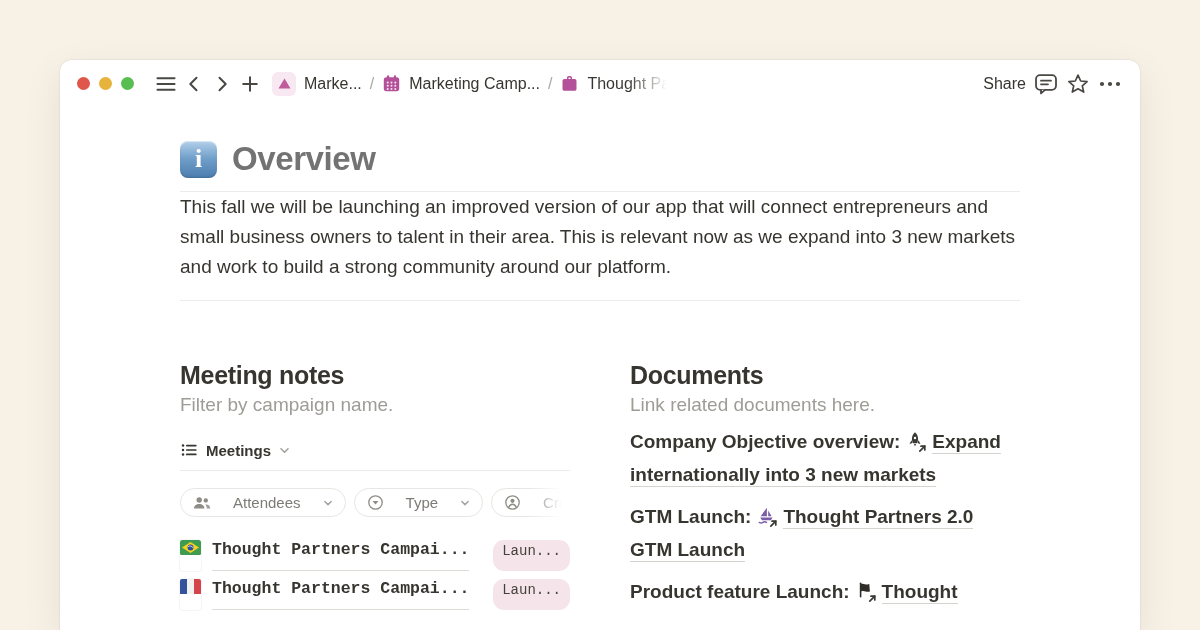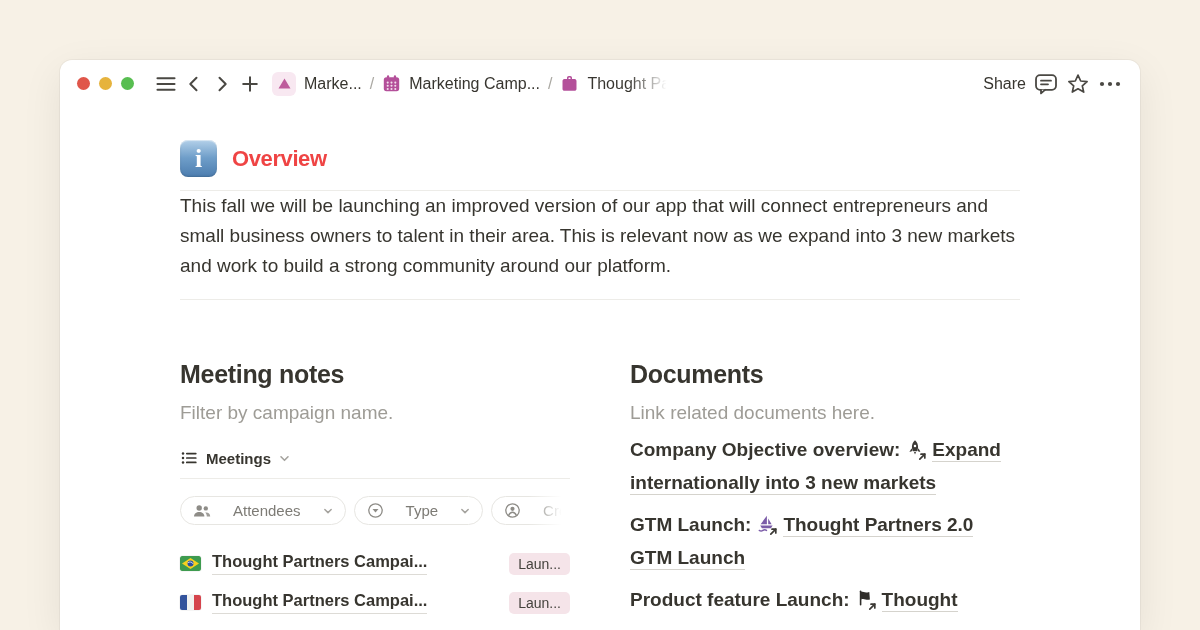--- a/index.html
+++ b/index.html
@@ -26,50 +26,50 @@
   .bc-logo{width:24px;height:24px;border-radius:6px;background:#F8E8F1;display:flex;align-items:center;justify-content:center;flex:none;}
   .fade-text{
     background:linear-gradient(90deg,#37352F 50%,rgba(55,53,47,0) 96%);
     -webkit-background-clip:text;background-clip:text;color:transparent;
   }
   .topbar-right{margin-left:auto;display:flex;align-items:center;gap:7px;}
   .share{font-size:16px;color:#37352F;}
   
   .content{padding:0 120px;}
   .pagetitle{display:flex;align-items:center;gap:15px;margin-top:33px;}
-  .pagetitle h1{font-size:22px;font-weight:700;letter-spacing:-0.4px;color:#ef4444;}
+  .pagetitle h1{font-size:33px;font-weight:700;letter-spacing:-0.4px;color:#737373;}
   .info-ic{
     width:37px;height:37px;border-radius:8px;flex:none;
     background:linear-gradient(180deg,#B3D0E9 0%,#6F9EC9 48%,#4C7DAF 100%);
     box-shadow:inset 0 1px 1px rgba(255,255,255,.55), inset 0 -1px 2px rgba(0,0,0,.15);
     display:flex;align-items:center;justify-content:center;
     color:#fff;font-family:"Liberation Serif",serif;font-size:26px;font-weight:700;
   }
   .divider{height:1px;background:#EDECE8;}
   .d1{margin-top:13px;}
   .intro{font-size:19px;line-height:30px;color:#37352F;}
   .d2{margin-top:18px;}
   .columns{display:flex;gap:60px;margin-top:60px;}
   .col{width:390px;flex:none;}
   .col h2{font-size:25px;font-weight:700;letter-spacing:-0.3px;color:#37352F;}
-  .coldesc{font-size:19px;color:#9E9C96;margin-top:13px;}
+  .coldesc{font-size:19px;color:#9E9C96;margin-top:4px;}
   
   .viewrow{display:flex;align-items:center;gap:8px;margin-top:25px;}
   .viewrow .vlabel{font-size:15px;font-weight:700;color:#37352F;}
   .vdiv{margin-top:11px;}
   .chips{display:flex;gap:8px;margin-top:17px;position:relative;overflow:hidden;}
   .chips::after{content:"";position:absolute;right:0;top:0;bottom:0;width:42px;
     background:linear-gradient(90deg,rgba(255,255,255,0),#fff 80%);pointer-events:none;}
   .chip{display:inline-flex;align-items:center;gap:22px;height:29px;padding:0 12px;
     border:1px solid #E7E6E2;border-radius:15px;font-size:15px;color:#7D7B75;flex:none;white-space:nowrap;}
-  .mrow{display:flex;align-items:center;margin-top:23px;height:31px;}
+  .mrow{display:flex;margin-top:23px;height:31px;font-family:Liberation Mono, monospace;}
   .mrow + .mrow{margin-top:8px;}
   .flag{flex:none;margin-right:11px;display:flex;border-radius:2px;overflow:hidden;box-shadow:0 0 0 .5px rgba(0,0,0,.08);}
   .mtitle{font-size:16.5px;font-weight:600;color:#37352F;padding-bottom:3px;border-bottom:1.5px solid #DDDBD6;white-space:nowrap;}
-  .mtag{margin-left:auto;background:#F5E4E9;color:#45423D;font-size:14px;padding:3px 9px;border-radius:5px;white-space:nowrap;flex:none;}
+  .mtag{margin-left:auto;background:#F5E4E9;color:#45423D;font-size:14px;padding:3px 9px;border-radius:11px;white-space:nowrap;flex:none;}
   
   .docs{margin-top:5px;}
   .docitem{font-size:19px;line-height:33px;font-weight:700;color:#37352F;margin-top:9px;}
   .doclink{font-weight:600;border-bottom:1.5px solid #D5D3CD;padding-bottom:1px;}
   .mention{display:inline-block;vertical-align:-5px;margin:0 4px 0 6px;}
   svg{display:block;}
 </style>
 </head>
 <body>
 

